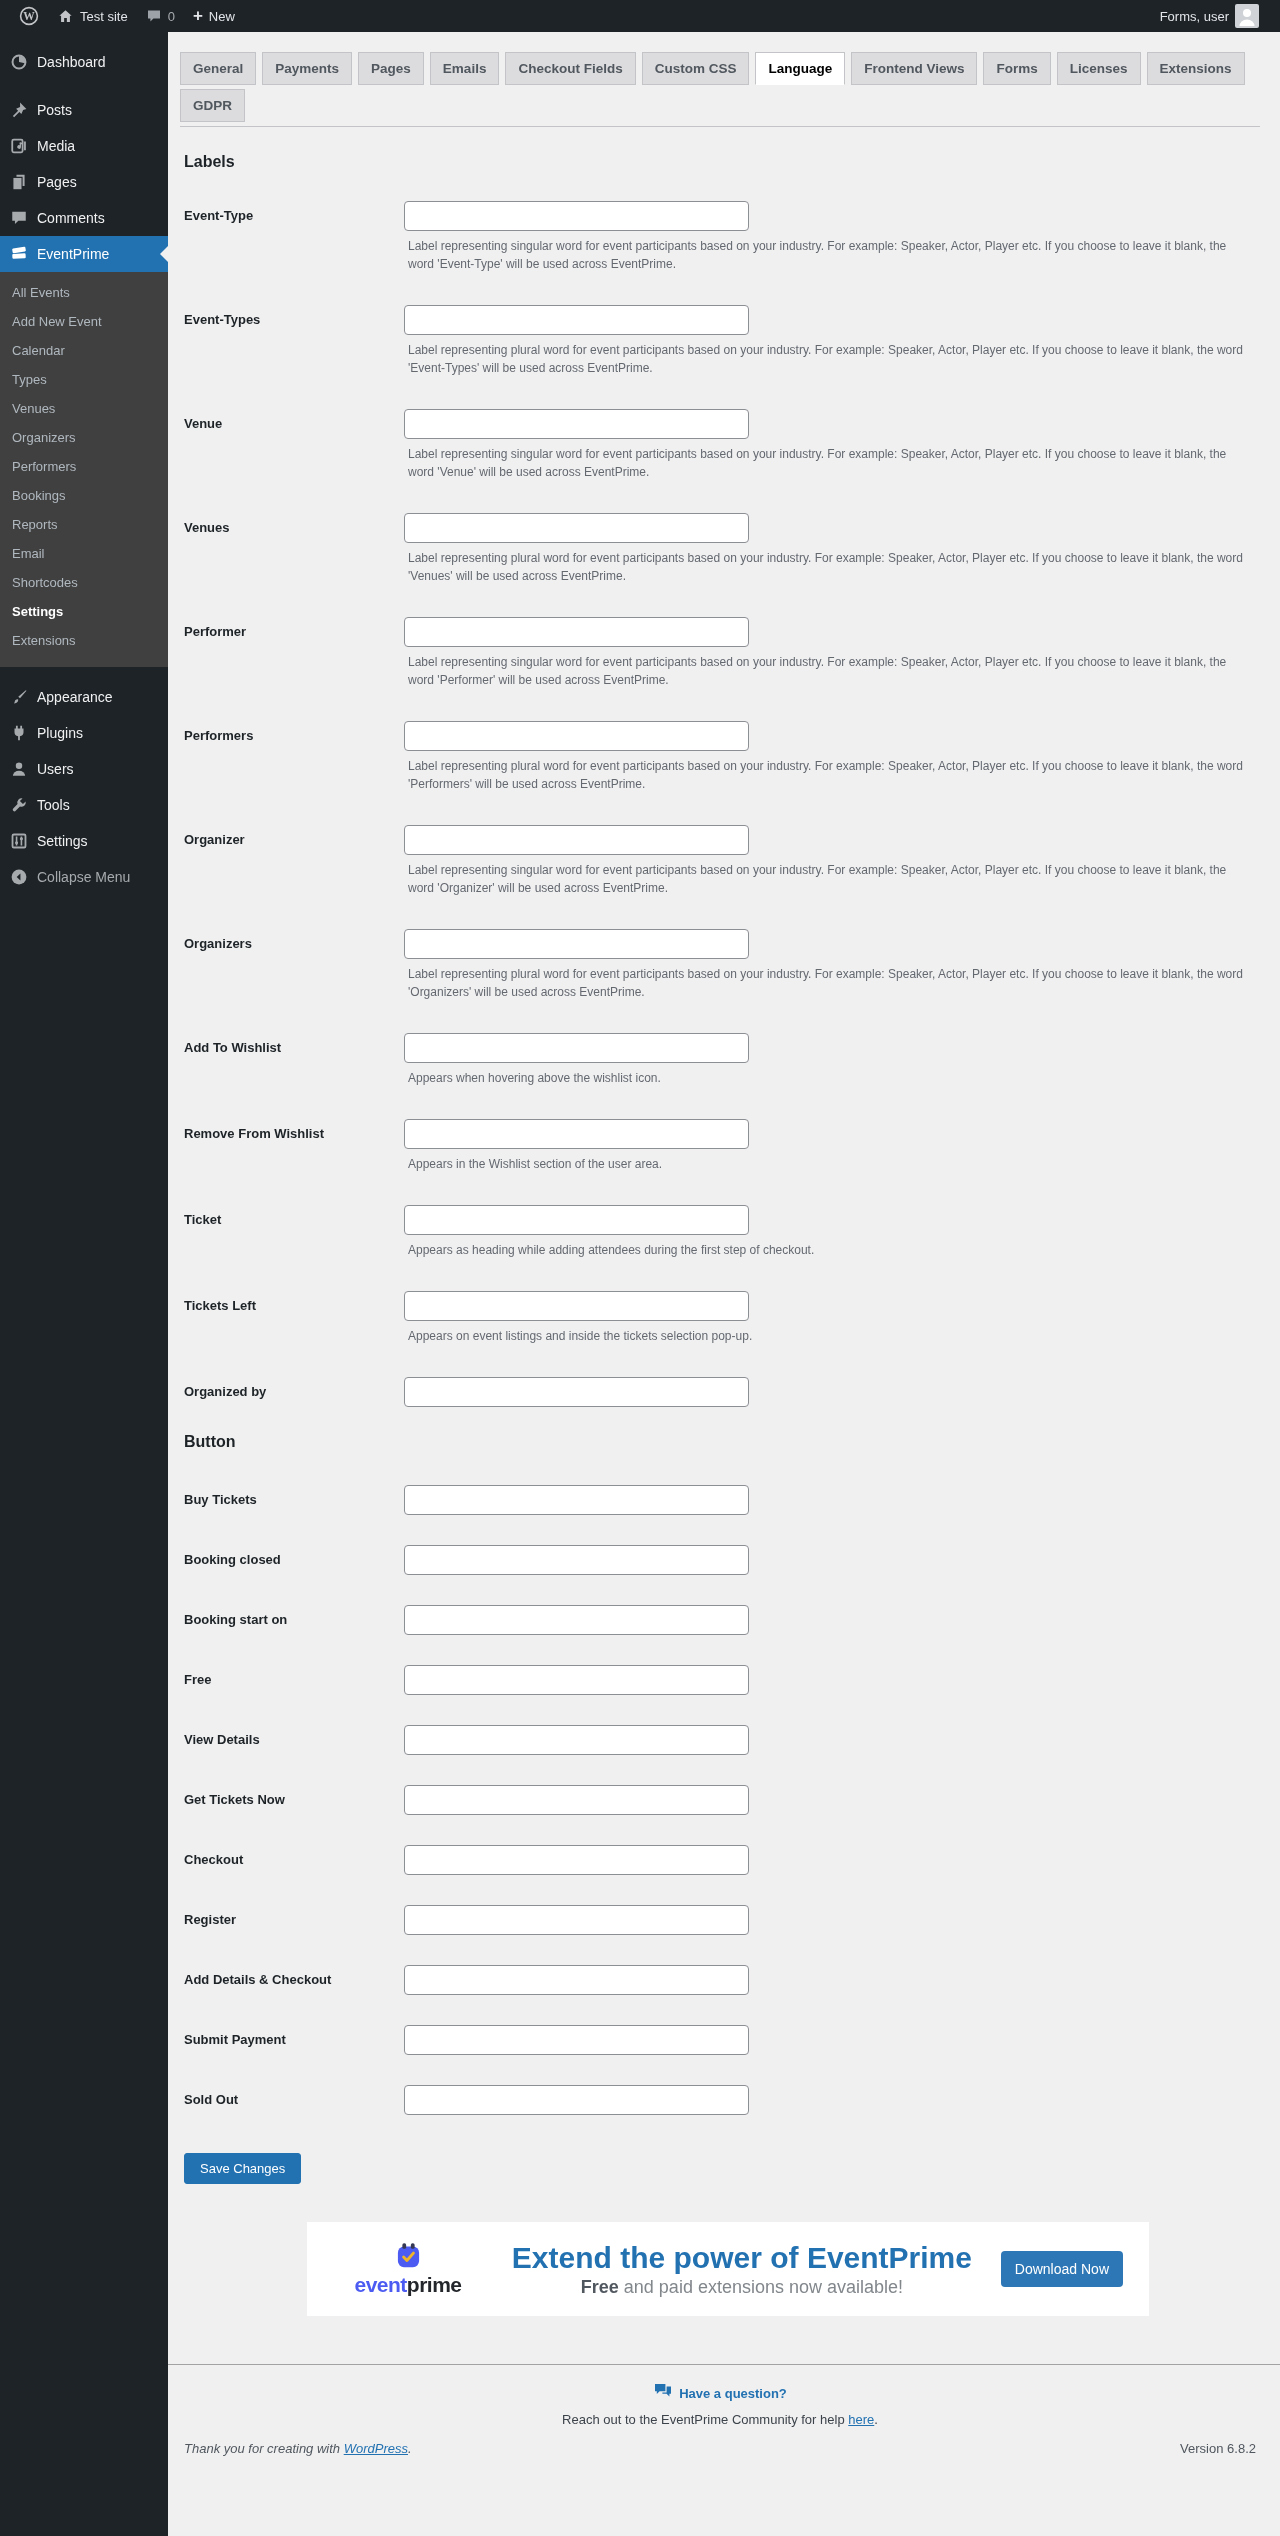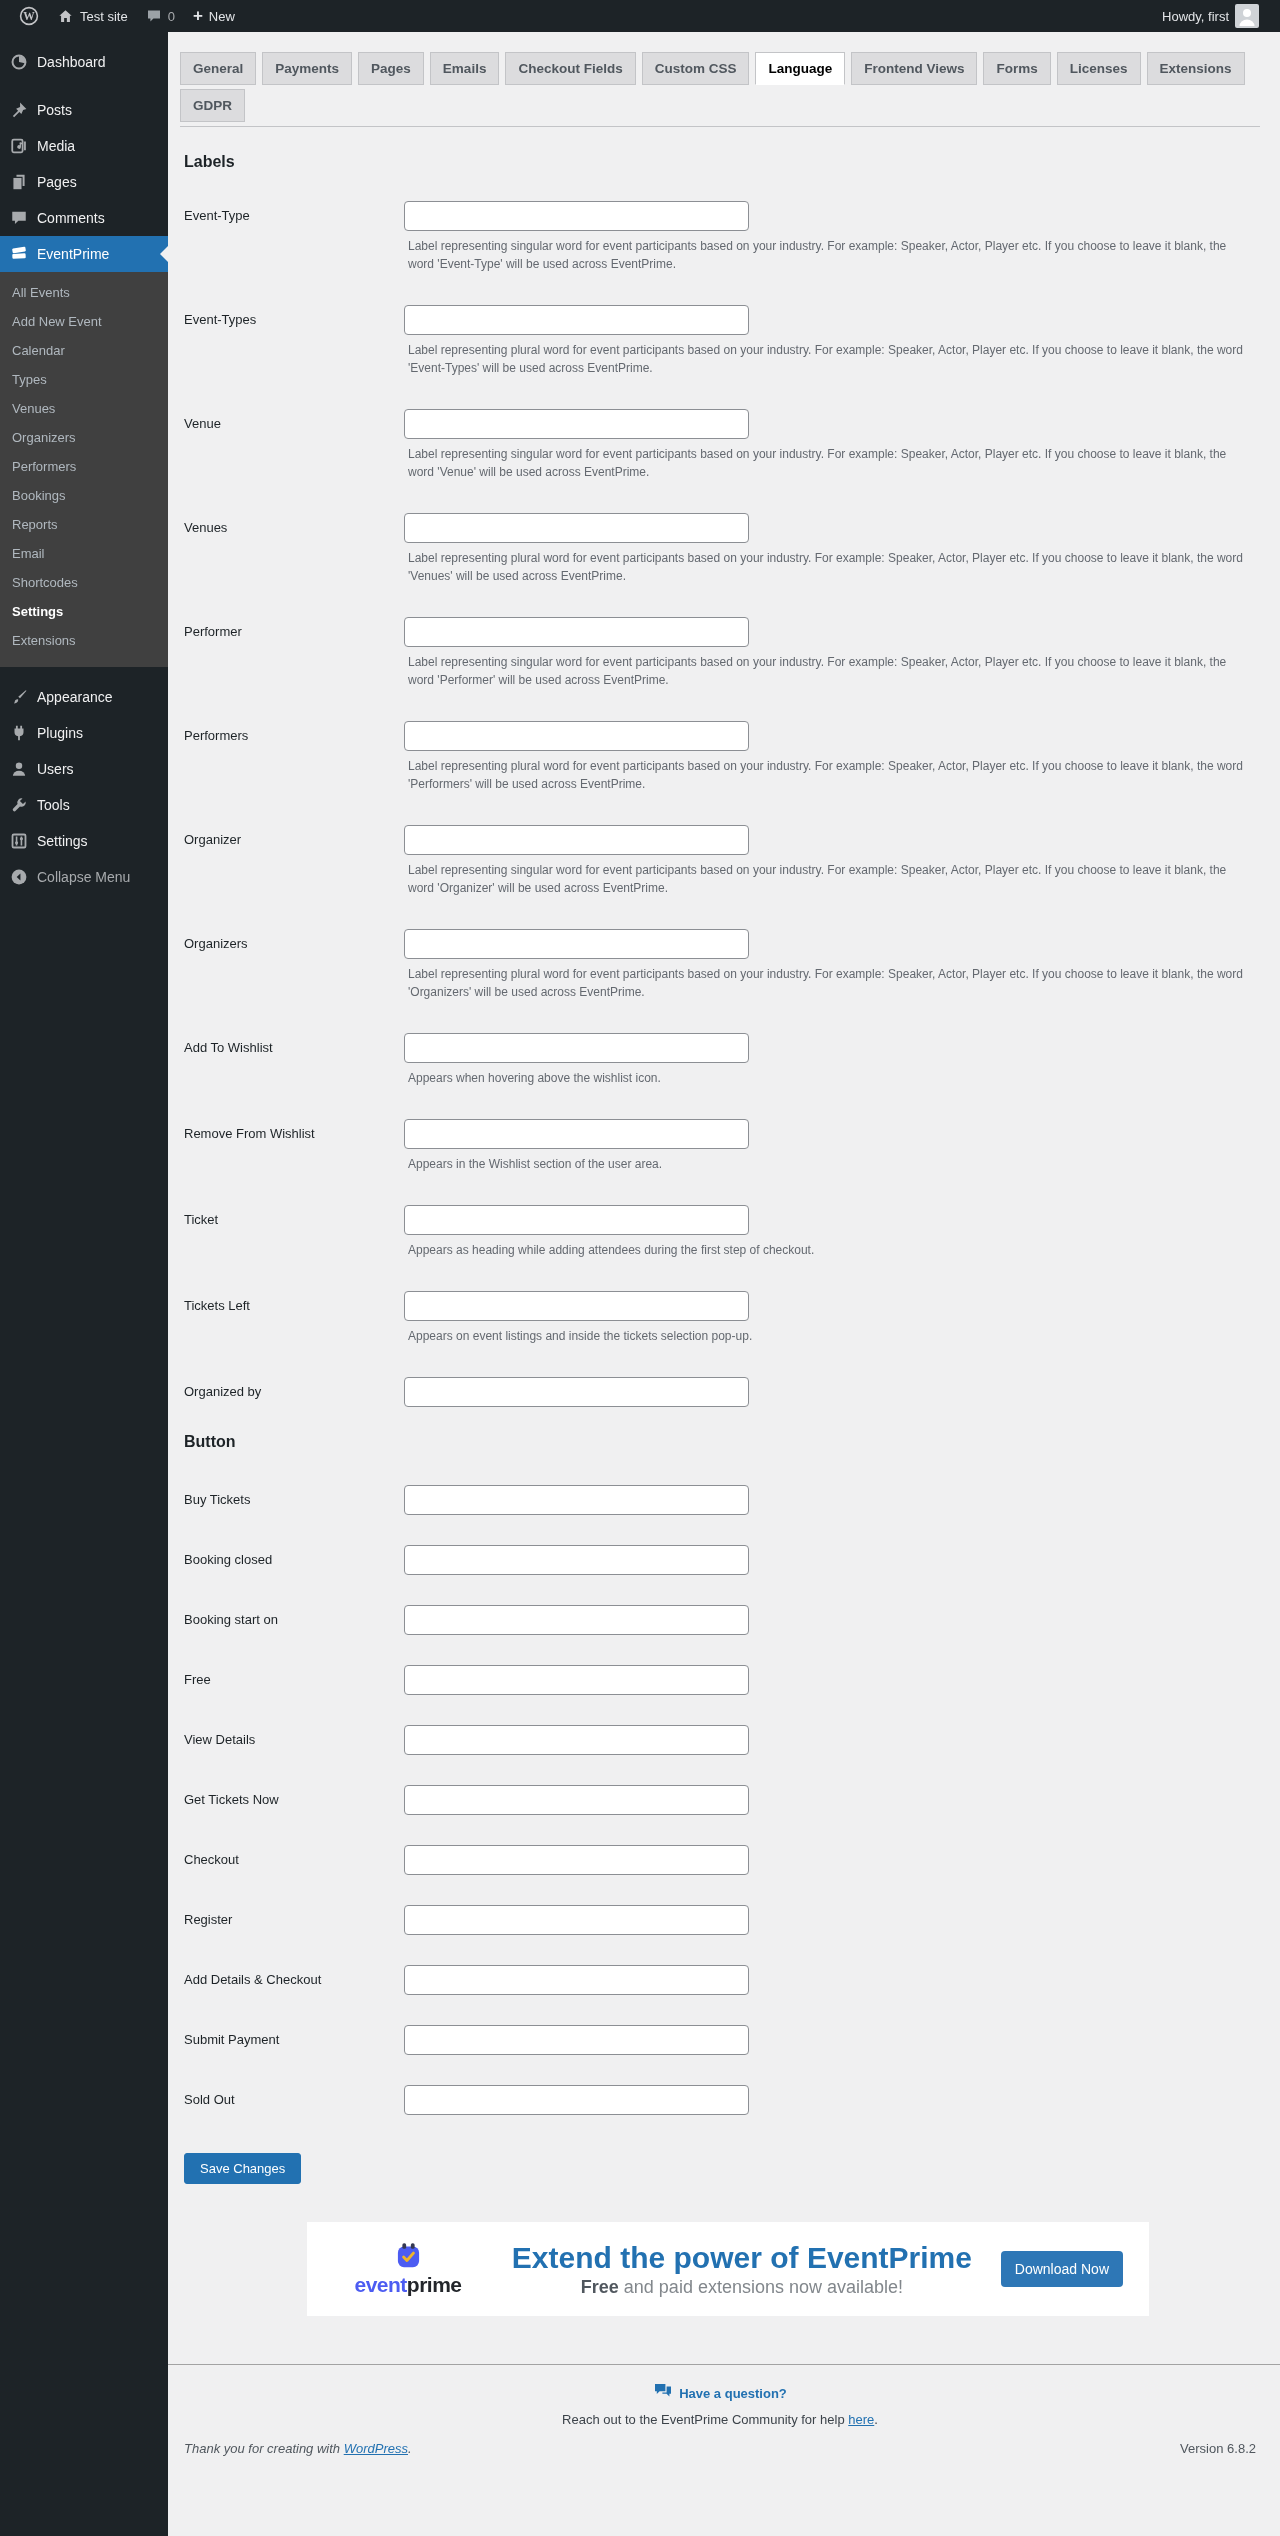--- a/index.html
+++ b/index.html
@@ -54,21 +54,21 @@
   }
   .tab.active { background:#fff; color:#000; border-bottom-color:#fff; }
   .form { padding:26px 24px 0; }
   .form h2 { font-size:16px; color:#1d2327; }
   h2.sec-h-labels { margin:0 0 30px; }
   h2.sec-h-button { margin:10px 0 34px; }
   .row { display:flex; }
   .sec-labels .row { margin-bottom:32px; }
   .sec-button .row { margin-bottom:30px; }
   .sec-labels .row.no-help { margin-bottom:26px; }
-  .row-label { flex:0 0 220px; font-weight:normal; font-size:13px; line-height:30px; color:#1d2327; }
+  .row-label { flex:0 0 220px; font-weight:bold; font-size:13px; line-height:30px; color:#1d2327; }
   .row-field input {
     width:345px; height:30px; border:1px solid #8c8f94; border-radius:4px;
     background:#fff; padding:0 8px; font-size:14px; font-family:inherit; color:#2c3338;
   }
   .help { margin:6px 4px 0; font-size:12px; line-height:1.5; color:#646970; max-width:836px; }
   .save-btn {
     margin:8px 0 0 24px; background:#2271b1; border:1px solid #2271b1; color:#fff;
     font-size:13px; font-family:inherit; padding:7px 15px; border-radius:3px; cursor:pointer;
   }
   
@@ -123,21 +123,21 @@
         </span>
       <span class="ab-count">0</span>
     </span>
     <span class="ab-item">
       <span class="ab-plus">+</span>
       <span>New</span>
     </span>
   </div>
   <div class="ab-right">
     <span class="ab-item">
-      <span>Howdy, first</span>
+      <span>Forms, user</span>
       <span class="avatar">
         <svg viewBox="0 0 24 24" width="24" height="24">
             <rect width="24" height="24" fill="#cfd3d7"></rect>
             <circle cx="12" cy="9" r="4" fill="#fff"></circle>
             <path d="M4.5 22a7.5 6.5 0 0 1 15 0Z" fill="#fff"></path>
           </svg>
       </span>
     </span>
   </div>
 </header>

